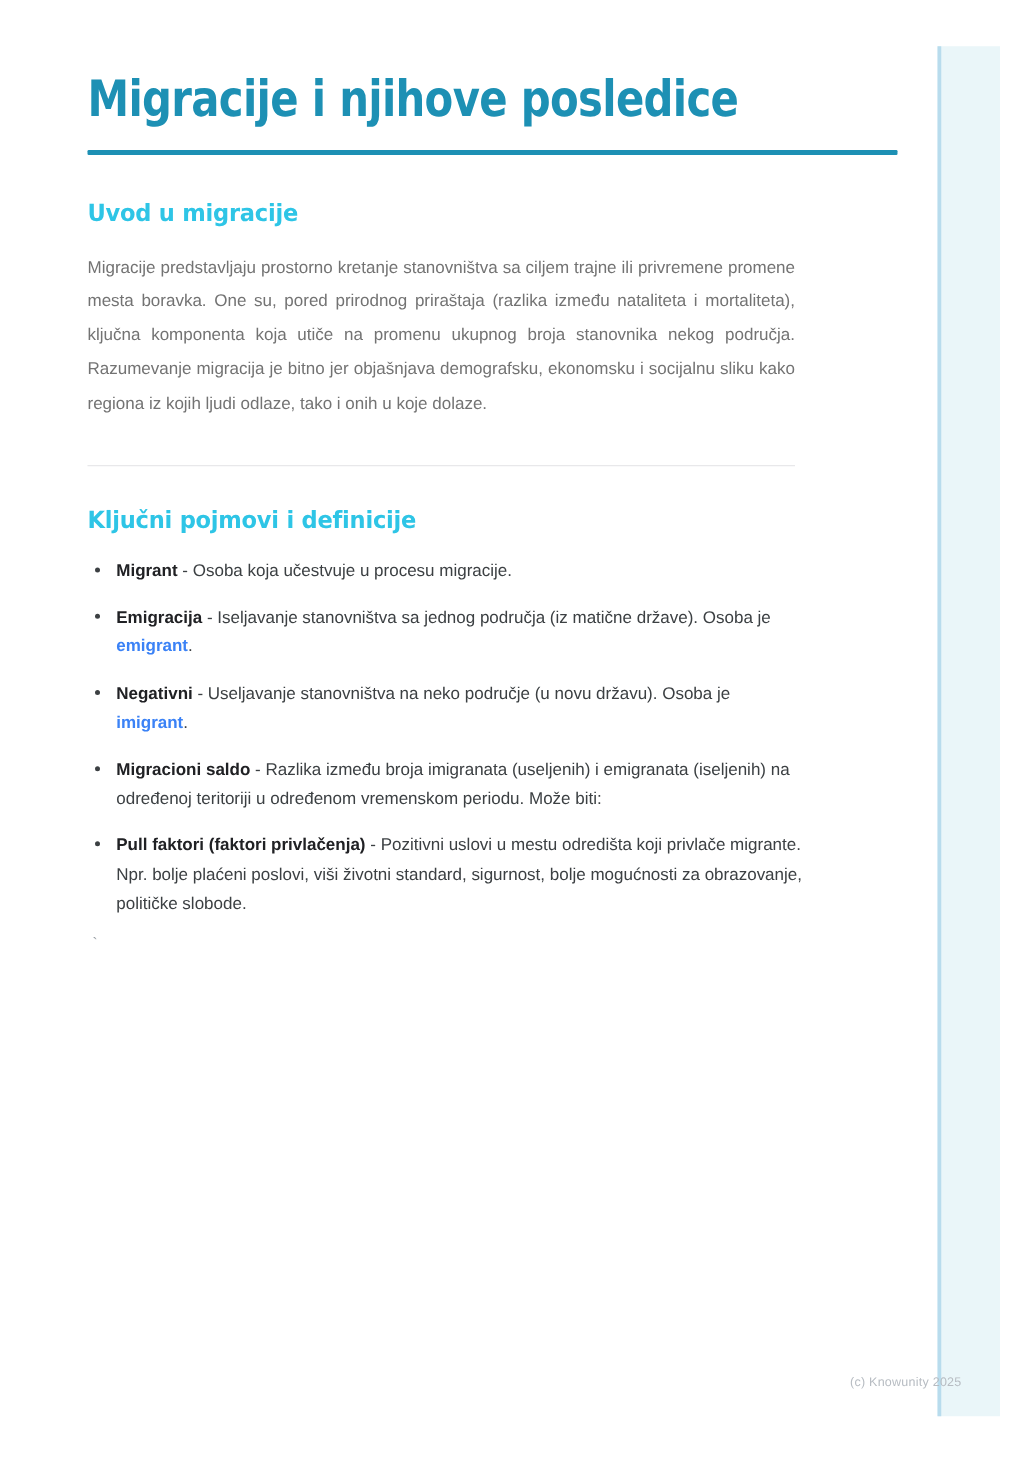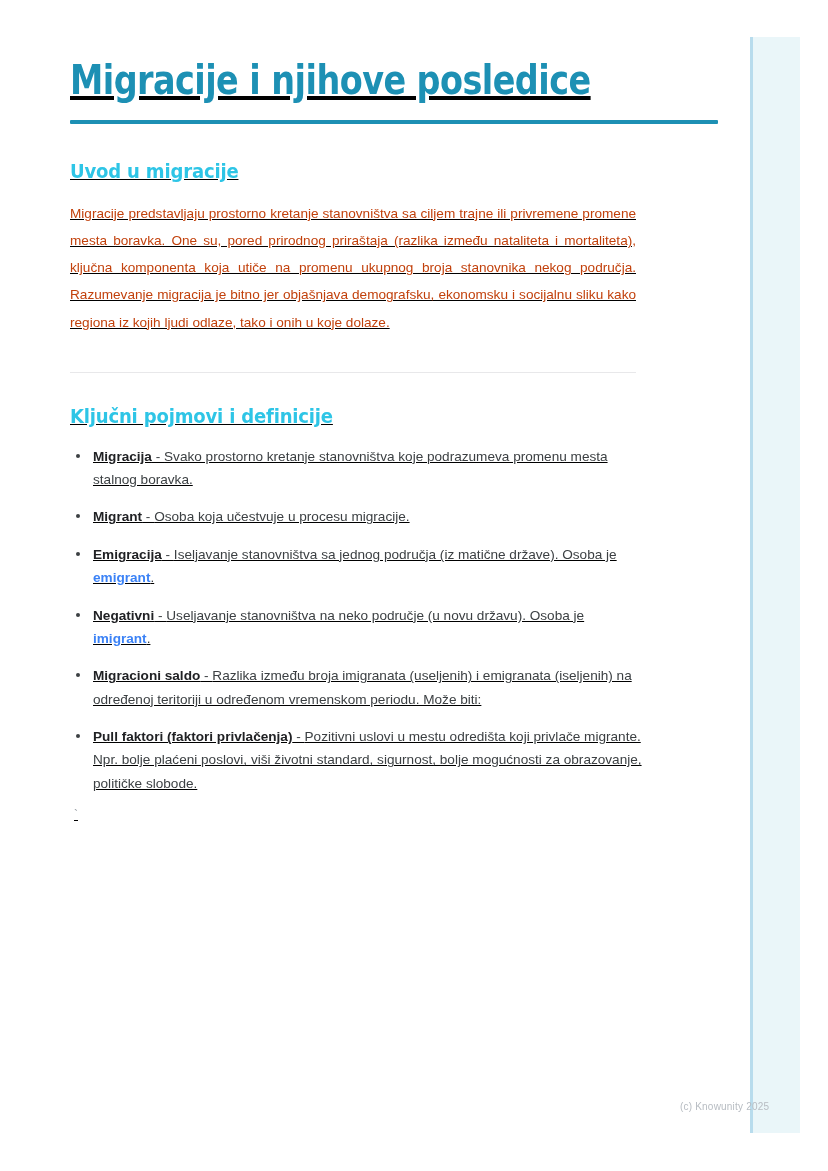--- a/index.html
+++ b/index.html
@@ -29,21 +29,20 @@
   }
 
   
   .page {
     position: absolute;
     left: 0; top: 0;
     width: 828px;
     height: 992px;
     box-sizing: border-box;
     padding: 58px 70px 0 70px;
-    text-decoration: underline;
   }
 
   .doc-title {
     margin: 0;
     font-size: 40px;
     line-height: 1.12;
     font-weight: 700;
     letter-spacing: -0.6px;
     color: #1d90b4;
     font-family: "DejaVu Sans", "Liberation Sans", sans-serif;
@@ -71,21 +70,21 @@
     transform-origin: left center;
   }
   .sec-intro-heading { margin-top: 36px; }
   .sec-terms-heading { margin-top: 32px; }
 
   .body-paragraph {
     margin: 18px 15px 0 0;
     width: 566px;
     font-size: 13.6px;
     line-height: 2.0;
-    color: #c2410c;
+    color: #737373;
     text-align: justify;
     text-justify: inter-word;
   }
 
   .section-divider {
     margin-top: 36px;
     width: 566px;
     height: 1px;
     background: #e8e8ea;
   }
@@ -171,24 +170,20 @@
 
   <h2 class="section-heading sec-intro-heading">Uvod u migracije</h2>
   <p class="body-paragraph">Migracije predstavljaju prostorno kretanje stanovništva sa ciljem trajne ili privremene promene mesta boravka. One su, pored prirodnog priraštaja (razlika između nataliteta i mortaliteta), ključna komponenta koja utiče na promenu ukupnog broja stanovnika nekog područja. Razumevanje migracija je bitno jer objašnjava demografsku, ekonomsku i socijalnu sliku kako regiona iz kojih ljudi odlaze, tako i onih u koje dolaze.</p>
 
   <div class="section-divider"></div>
 
   <h2 class="section-heading sec-terms-heading">Ključni pojmovi i definicije</h2>
 
   <ul class="term-list">
 
-    <li class="term-item">
-      <span class="marker-dot"></span>
-      <span class="term-name">Migracija</span><span> - </span><span>Svako prostorno kretanje stanovništva koje podrazumeva promenu mesta stalnog boravka.</span>
-    </li>
 
     <li class="term-item">
       <span class="marker-dot"></span>
       <span class="term-name">Migrant</span><span> - </span><span>Osoba koja učestvuje u procesu migracije.</span>
     </li>
 
     <li class="term-item">
       <span class="marker-dot"></span>
       <span class="term-name">Emigracija</span><span> - </span><span>Iseljavanje stanovništva sa jednog područja (iz matične države). Osoba je </span><span class="term-strong">emigrant</span><span>.</span>
     </li>

